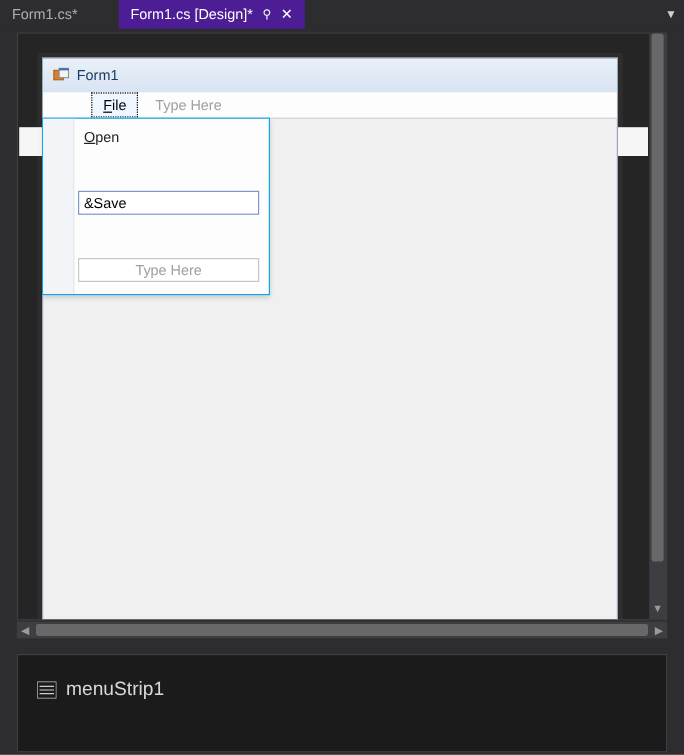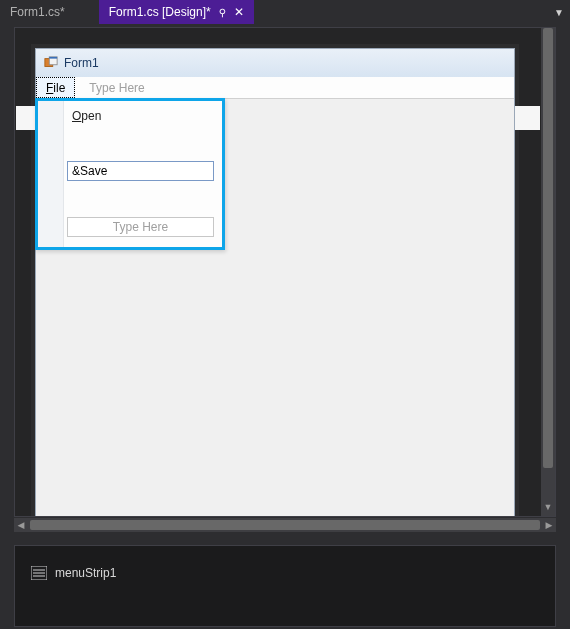--- a/index.html
+++ b/index.html
@@ -24,45 +24,45 @@
 
   
   .form-window { position: absolute; left: 20px; top: 20px; width: 480px; height: 470px; background: #f0f0f0; border: 1px solid #9aa7b7; box-shadow: 0 0 0 4px rgba(255,255,255,0.04); }
   .form-titlebar { height: 28px; background: linear-gradient(#e9f0f8,#d7e4f2); display: flex; align-items: center; padding: 0 8px; }
   .form-icon { width: 14px; height: 14px; margin-right: 6px; }
   .form-title { font-size: 12px; color: #1b3a63; }
 
   
   .menustrip { height: 22px; background: #fdfdfd; border-bottom: 1px solid #d0d0d0; display: flex; align-items: stretch; font-size: 12px; }
   .menu-item { display: flex; align-items: center; padding: 0 9px; border: 1px solid transparent; }
-  .menu-item.selected { border: 1px dotted #000; background: #eef6ff; }
+  .menu-item.selected { border: 1px dotted #000; background: #eef6ff; margin-left: 40px; }
   .menu-item .ul { text-decoration: underline; }
   .menu-placeholder { display: flex; align-items: center; padding: 0 14px; color: #a0a0a0; font-style: normal; }
 
   
   .toolstrip-row { position: absolute; top: 78px; left: 1px; right: 1px; height: 24px; background: #f6f6f6; display: flex; align-items: center; }
   .toolstrip-hint { margin-left: 240px; width: 140px; height: 18px; border: 1px solid #bbb; display: flex; align-items: center; justify-content: center; color: #a0a0a0; font-size: 12px; }
 
   
-  .dropdown-panel { position: absolute; left: 20px; top: 70px; width: 190px; background: #fdfdfd; border: 3px solid #0ea5e9; padding: 4px 0 8px 0; box-shadow: 1px 2px 4px rgba(0,0,0,0.15); z-index: 5; }
+  .dropdown-panel { position: absolute; left: 20px; top: 70px; width: 190px; background: #fdfdfd; border: 1px solid #0ea5e9; padding: 4px 0 8px 0; box-shadow: 1px 2px 4px rgba(0,0,0,0.15); z-index: 5; }
   .dd-iconcol { position: absolute; left: 0; top: 0; bottom: 0; width: 26px; background: #f2f4f7; border-right: 1px solid #e3e6ea; }
   .dd-item { position: relative; height: 22px; display: flex; align-items: center; padding-left: 34px; font-size: 12px; color: #222; }
   .dd-item .ul { text-decoration: underline; }
   .dd-input-wrap { position: relative; padding: 0 8px 0 29px; height: 24px; display: flex; align-items: center; margin-top: 32px; }
   .dd-input { width: 100%; height: 20px; border: 1px solid #7a99c6; padding: 0 4px; font-size: 12px; outline: none; font-family: inherit; }
   .dd-input.ghost { color: #a0a0a0; border-color: #c7c7c7; text-align: center; }
 
   
   .hscroll { position: absolute; left: 14px; right: 14px; top: 518px; height: 14px; background: #3e3e42; display: flex; align-items: center; }
   .hscroll .arrow { width: 14px; text-align: center; color: #999; font-size: 9px; }
   .hscroll .track { flex: 1; height: 10px; background: #686868; margin: 0 2px; border-radius: 2px; }
 
   
   .tray { position: absolute; left: 14px; right: 14px; bottom: 2px; height: 82px; background: #1b1b1c; border: 1px solid #3f3f46; }
-  .tray-item { position: absolute; left: 16px; top: 20px; display: flex; align-items: center; color: #d8d8d8; font-size: 12px; }
+  .tray-item { position: absolute; left: 16px; top: 20px; display: flex; align-items: center; color: #d8d8d8; font-size: 16px; }
   .tray-icon { width: 16px; height: 14px; margin-right: 8px; }
 </style>
 </head>
 <body>
 
 <div class="tabbar">
   <div class="tab inactive">
     <span>Form1.cs*</span>
   </div>
   <div class="tab active">

